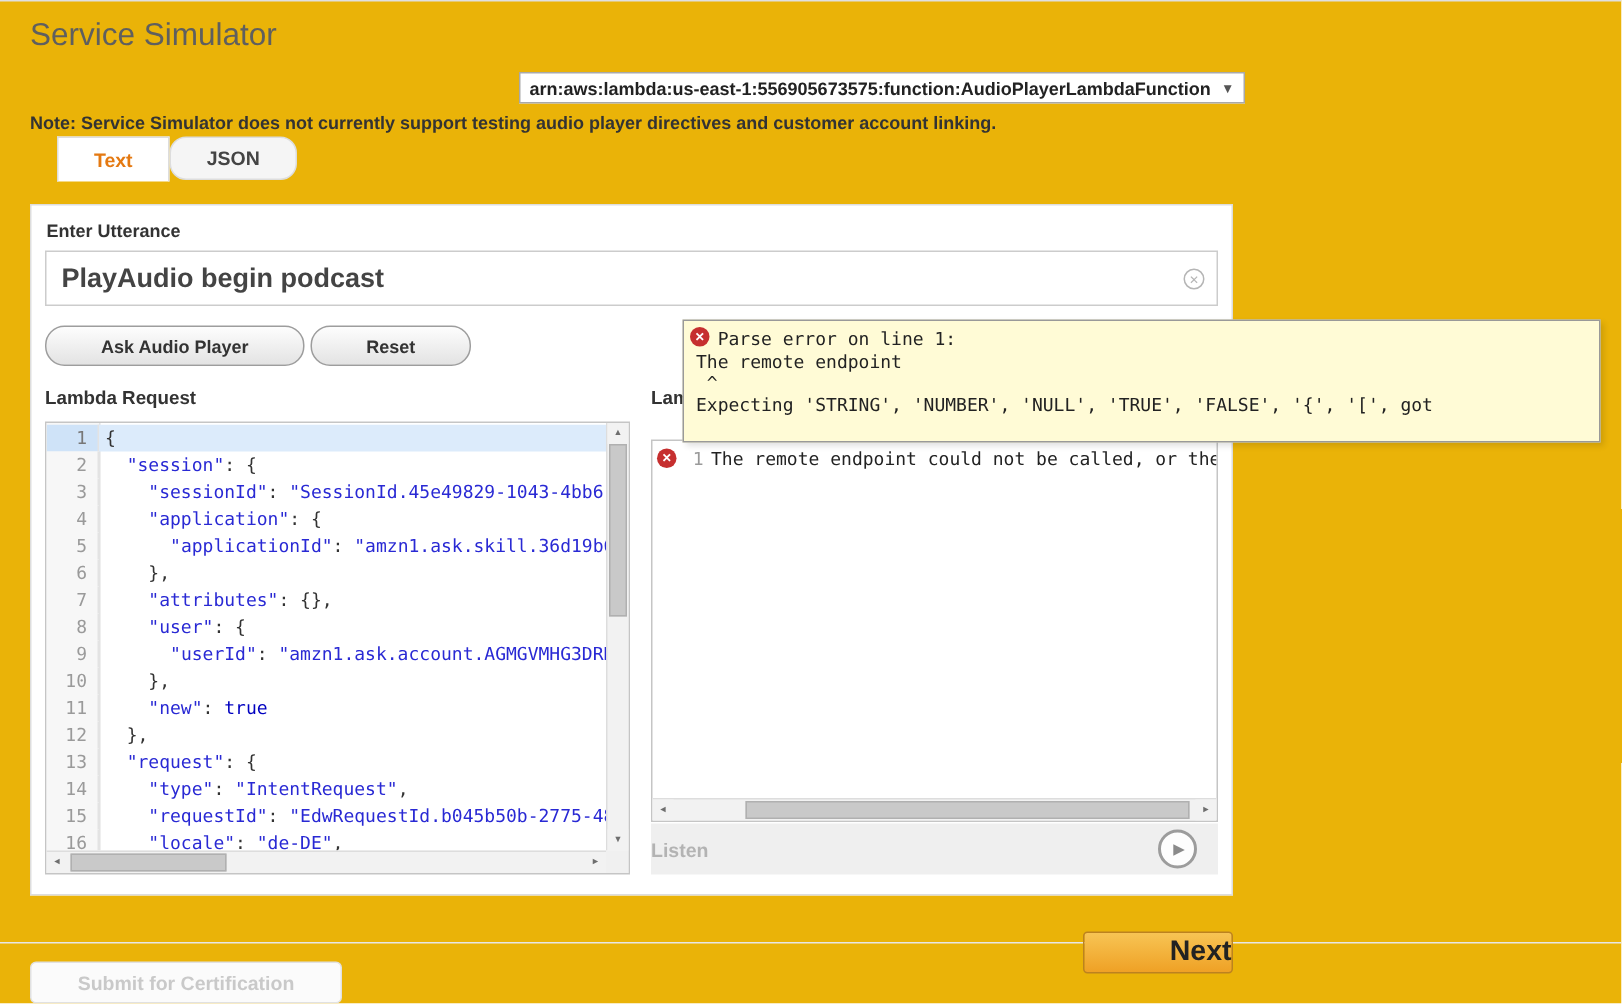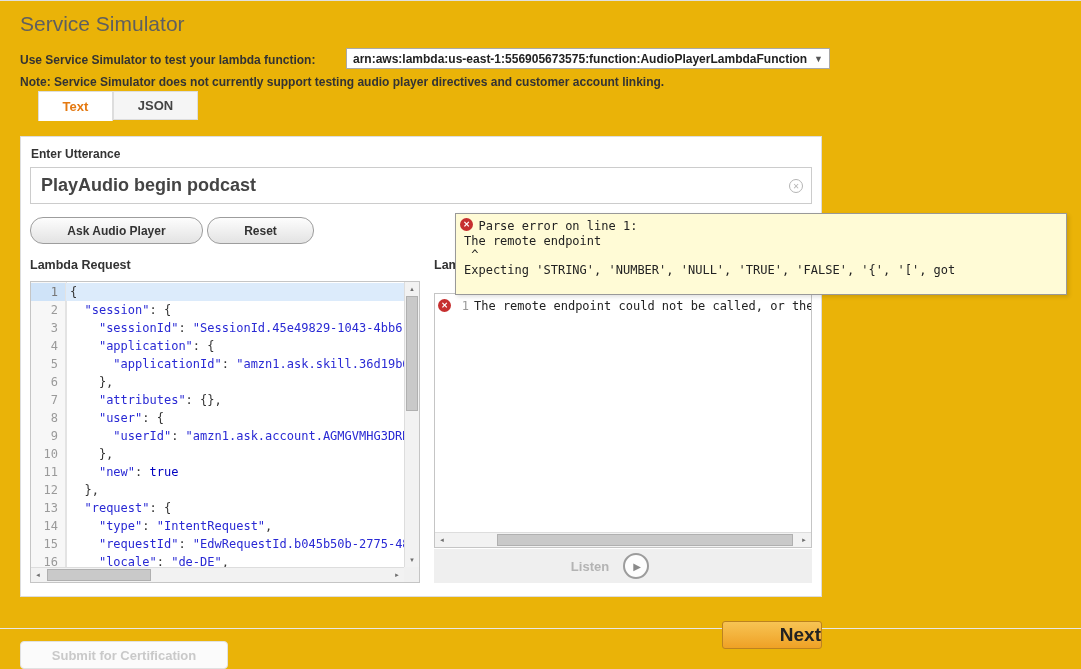--- a/index.html
+++ b/index.html
@@ -11,21 +11,21 @@
   .lambda-dropdown{position:absolute;left:318px;top:48px;width:484px;height:21px;box-sizing:border-box;
         border:1px solid #a9a9a9;background:#fff;display:flex;align-items:center;justify-content:space-between;
         padding:0 6px;font-size:12px;font-weight:bold;color:#222;cursor:pointer;overflow:hidden;white-space:nowrap;margin-left:28px;}
   .dd-caret{font-size:9px;color:#555;margin-left:6px;}
   .note-text{position:absolute;left:20px;top:75px;font-size:12px;font-weight:bold;color:#333;}
 
   
   .tab{position:absolute;top:91px;height:29px;box-sizing:border-box;border:1px solid #ddd;
        display:flex;align-items:center;justify-content:center;font-size:13px;font-weight:bold;cursor:pointer;}
   .tab-text{left:38px;width:75px;background:#fff;color:#e47911;height:30px;border-bottom:none;z-index:3;}
-  .tab-json{left:113px;width:85px;background:#f5f5f5;color:#444;z-index:1;}
+  .tab-json{left:113px;width:85px;background:#f5f5f5;color:#444;z-index:1;border-radius:11px;}
 
   .panel{position:absolute;left:20px;top:136px;width:802px;height:461px;box-sizing:border-box;
          border:1px solid #ddd;background:#fff;}
 
   .utterance-label{position:absolute;left:31px;top:147px;font-size:12px;font-weight:bold;color:#333;}
   .utterance-input{position:absolute;left:30px;top:167px;width:782px;height:37px;box-sizing:border-box;
          border:1px solid #ccc;background:#fff;font-family:"Liberation Sans",sans-serif;
          font-size:18px;font-weight:bold;color:#444;padding:0 30px 0 10px;outline:none;}
   .clear-icon{position:absolute;left:789px;top:179px;width:14px;height:14px;border:1px solid #b5b5b5;
          border-radius:50%;color:#b5b5b5;font-size:8px;line-height:14px;text-align:center;cursor:pointer;
@@ -73,21 +73,21 @@
         border:1px solid #c5c5c5;background:#fff;overflow:hidden;}
   .resp-row{position:absolute;left:0;top:3px;right:0;height:17px;display:flex;align-items:center;
         font-family:"DejaVu Sans Mono",monospace;font-size:12px;white-space:pre;color:#222;}
   .resp-err-icon{flex:0 0 13px;width:13px;height:13px;margin-left:3px;border-radius:50%;background:#c62f2f;
         color:#fff;font-size:8px;font-weight:bold;line-height:13px;text-align:center;font-family:"Liberation Sans",sans-serif;}
   .resp-ln{flex:0 0 18px;text-align:right;color:#9a9a9a;padding-right:5px;}
   .resp-text{flex:1;overflow:hidden;}
 
   
   .listen-bar{position:absolute;left:434px;top:549px;width:378px;height:34px;background:#efefef;
-        display:flex;align-items:center;justify-content:center;gap:14px;padding-right:26px;box-sizing:border-box;}
+        display:flex;align-items:center;justify-content:space-between;gap:14px;padding-right:14px;box-sizing:border-box;}
   .listen-label{font-size:13px;font-weight:bold;color:#b3b3b3;}
   .play-btn{width:26px;height:26px;border-radius:50%;border:2px solid #9c9c9c;background:#fdfdfd;
         display:flex;align-items:center;justify-content:center;box-sizing:border-box;cursor:pointer;}
   .play-icon{font-size:10px;color:#8a8a8a;margin-left:2px;}
 
   
   .error-tooltip{position:absolute;left:455px;top:213px;width:612px;height:82px;box-sizing:border-box;
         background:#fffbd6;border:1px solid #999;z-index:10;padding:5px 8px 4px 8px;
         box-shadow:2px 2px 4px rgba(0,0,0,0.12);}
   .tip-err-icon{position:absolute;left:4px;top:4px;width:13px;height:13px;border-radius:50%;background:#c62f2f;
@@ -105,21 +105,20 @@
 </style>
 </head>
 <body>
 
 <div class="page">
 
   <div class="hairline-top"></div>
 
   <div class="page-title">Service Simulator</div>
 
-  <div class="lambda-label">Use Service Simulator to test your lambda function:</div>
   <div class="lambda-dropdown">
     <span>arn:aws:lambda:us-east-1:556905673575:function:AudioPlayerLambdaFunction</span>
     <span class="dd-caret">▼</span>
   </div>
   <div class="note-text">Note: Service Simulator does not currently support testing audio player directives and customer account linking.</div>
 
   <div class="tab tab-text">
     <span>Text</span>
   </div>
   <div class="tab tab-json">

